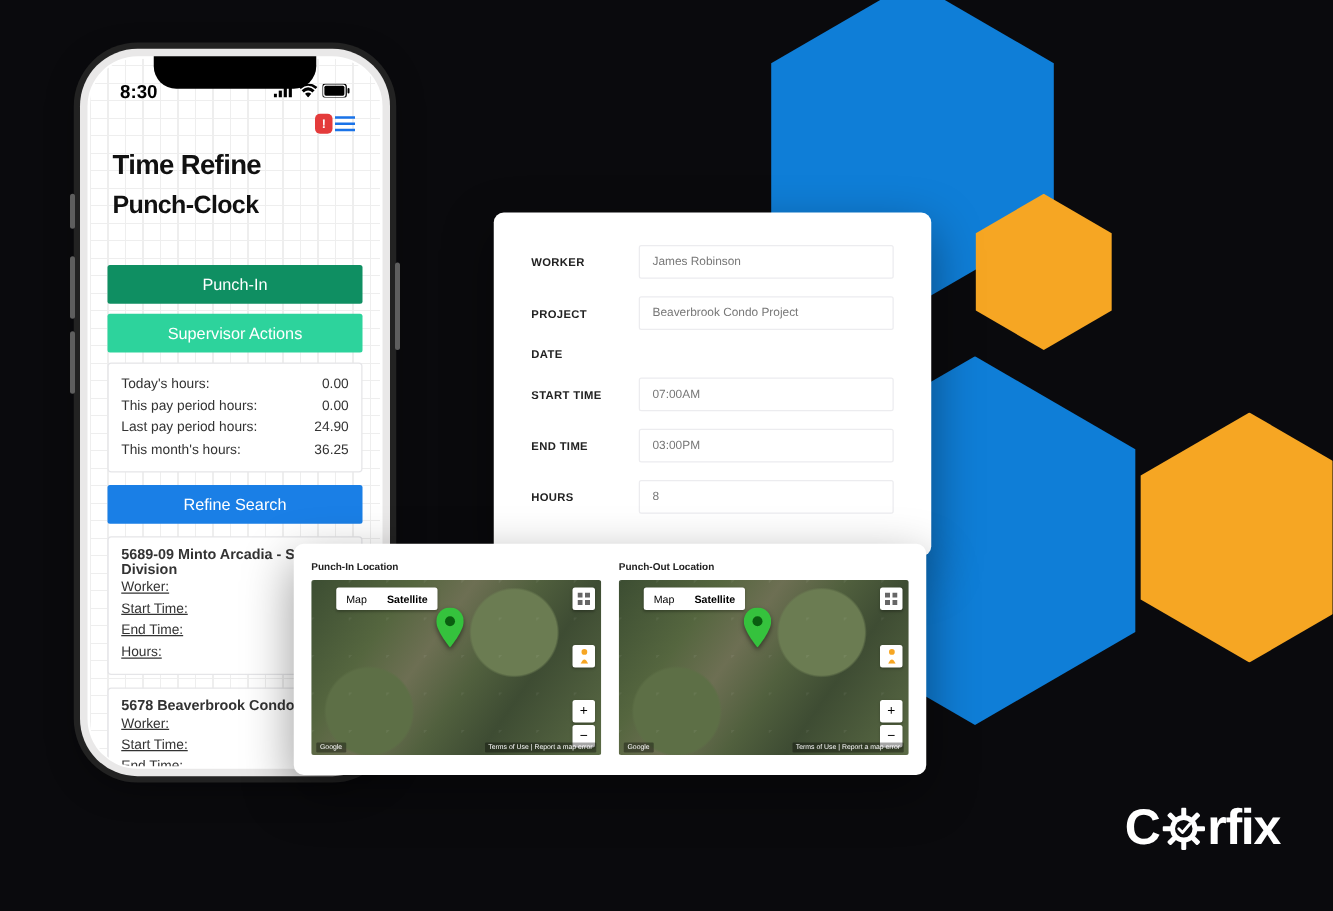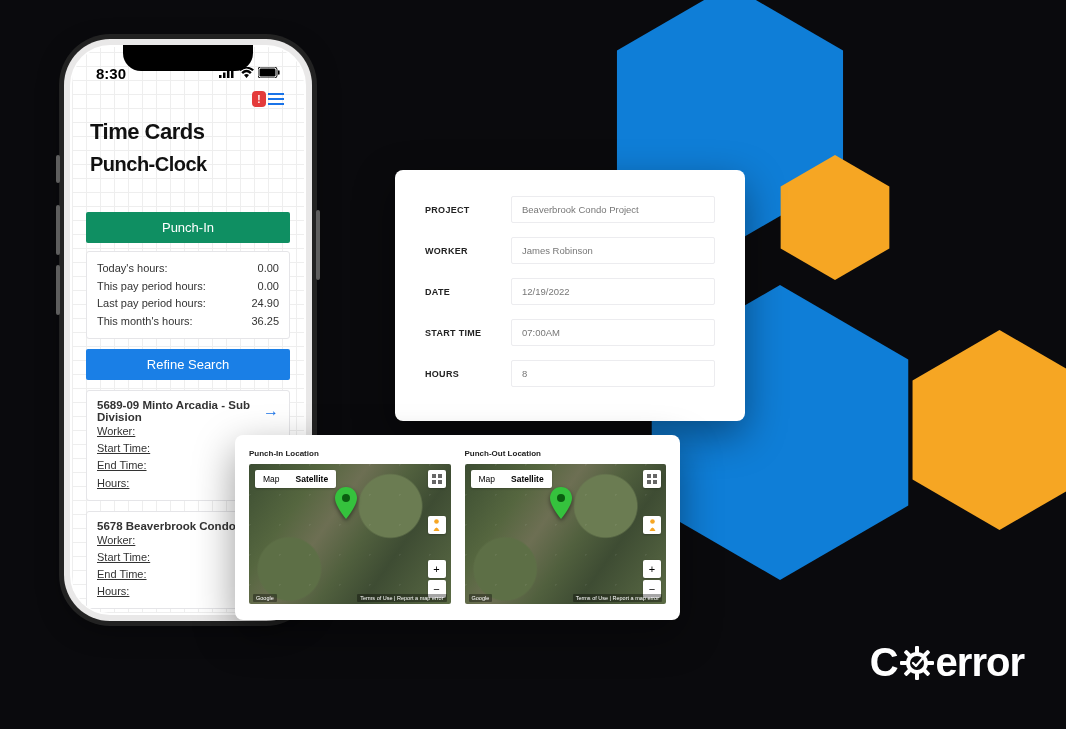--- a/index.html
+++ b/index.html
@@ -97,39 +97,39 @@
   .form-label { flex: 0 0 72px; font-size:9px; font-weight:700; letter-spacing:.3px; color:#222; }
   .form-input {
     flex:1; border:1px solid #ececef; background:#fff; border-radius:2px;
     padding:7px 10px; font-size:9.5px; color:#777;
   }
 
   
   .map-card {
     position:absolute;
     left: 235px; top: 435px;
-    width: 445px;
+    width: 506px;
     background:#fff;
     border-radius:8px;
     box-shadow: 0 14px 40px rgba(0,0,0,.4);
     padding: 14px 14px 16px;
     display:flex; gap:14px;
   }
   .map-col { flex:1; }
   .map-title { font-size:8px; font-weight:700; color:#222; margin-bottom:6px; }
   .map {
     position:relative; height:140px; border-radius:2px; overflow:hidden;
     background:
       linear-gradient(135deg, rgba(255,255,255,.06) 0, rgba(255,255,255,.06) 2px, transparent 2px, transparent 22px) 0 0/30px 30px,
       radial-gradient(circle at 70% 30%, #6b7c52 0, #6b7c52 18%, transparent 19%),
       radial-gradient(circle at 20% 75%, #5d6f46 0, #5d6f46 16%, transparent 17%),
       linear-gradient(125deg, #3c4d32 0%, #55663f 25%, #6d6f53 40%, #51603e 55%, #3e4c33 70%, #5b6b45 100%);
   }
   .map-toggle {
-    position:absolute; top:6px; left:6px; background:#fff; border-radius:2px;
+    position:absolute; top:6px; left:20px; background:#fff; border-radius:2px;
     display:flex; font-size:8.5px; box-shadow:0 1px 2px rgba(0,0,0,.25);
   }
   .map-toggle span { padding:4px 8px; cursor:pointer; }
   .map-toggle .active { font-weight:700; }
   .map-ctl { position:absolute; right:5px; background:#fff; width:18px; height:18px; border-radius:2px; display:flex; align-items:center; justify-content:center; font-size:11px; box-shadow:0 1px 2px rgba(0,0,0,.25); }
   .map-ctl.c1 { top:6px; }
   .map-ctl.c2 { top:52px; }
   .map-ctl.c3 { bottom:26px; }
   .map-ctl.c4 { bottom:6px; }
   .map-footer { position:absolute; bottom:2px; right:4px; font-size:5.5px; color:#fff; background:rgba(0,0,0,.35); padding:1px 3px; border-radius:1px; }
@@ -209,24 +209,25 @@
       <span class="badge-alert">!</span>
       <span class="burger">
         <svg width="16" height="14" viewBox="0 0 16 14">
             <rect y="1" width="16" height="2" fill="#1a73e8"></rect>
             <rect y="6" width="16" height="2" fill="#1a73e8"></rect>
             <rect y="11" width="16" height="2" fill="#1a73e8"></rect>
           </svg>
       </span>
     </div>
 
-    <div class="h1">Time Cards</div>
+    <div class="h1">Time Refine</div>
     <div class="h2">Punch-Clock</div>
 
     <div class="btn btn-dark-green">Punch-In</div>
+    <div class="btn btn-teal">Supervisor Actions</div>
 
     <div class="card">
       <div class="row">
           <span>Today's hours:</span>
           <span>0.00</span>
         </div>
       <div class="row">
           <span>This pay period hours:</span>
           <span>0.00</span>
         </div>
@@ -285,34 +286,37 @@
           <span>Hours:</span>
           <span></span>
         </div>
     </div>
 
   </div>
 </div>
 
 <div class="form-card">
   <div class="form-row">
+    <div class="form-label">WORKER</div>
+    <div class="form-input">James Robinson</div>
+  </div>
+  <div class="form-row">
     <div class="form-label">PROJECT</div>
     <div class="form-input">Beaverbrook Condo Project</div>
   </div>
   <div class="form-row">
-    <div class="form-label">WORKER</div>
-    <div class="form-input">James Robinson</div>
-  </div>
-  <div class="form-row">
     <div class="form-label">DATE</div>
-    <div class="form-input">12/19/2022</div>
   </div>
   <div class="form-row">
     <div class="form-label">START TIME</div>
     <div class="form-input">07:00AM</div>
+  </div>
+  <div class="form-row">
+    <div class="form-label">END TIME</div>
+    <div class="form-input">03:00PM</div>
   </div>
   <div class="form-row">
     <div class="form-label">HOURS</div>
     <div class="form-input">8</div>
   </div>
 </div>
 
 <div class="map-card">
   <div class="map-col">
     <div class="map-title">Punch-In Location</div>
@@ -394,14 +398,14 @@
         <rect x="27" y="15" width="7" height="4" rx="1"></rect>
         <rect x="15" y="0" width="4" height="7" rx="1" transform="rotate(45 17 17)"></rect>
         <rect x="15" y="27" width="4" height="7" rx="1" transform="rotate(45 17 17)"></rect>
         <rect x="0" y="15" width="7" height="4" rx="1" transform="rotate(45 17 17)"></rect>
         <rect x="27" y="15" width="7" height="4" rx="1" transform="rotate(45 17 17)"></rect>
       </g>
       <circle cx="17" cy="17" r="7" fill="#0a0a0d"></circle>
       <path d="M13 17 L16 20 L22 13" stroke="#fff" stroke-width="2.3" fill="none" stroke-linecap="round" stroke-linejoin="round"></path>
     </svg>
   </span>
-  <span>error</span>
+  <span>rfix</span>
 </div>
 
 </body></html>

